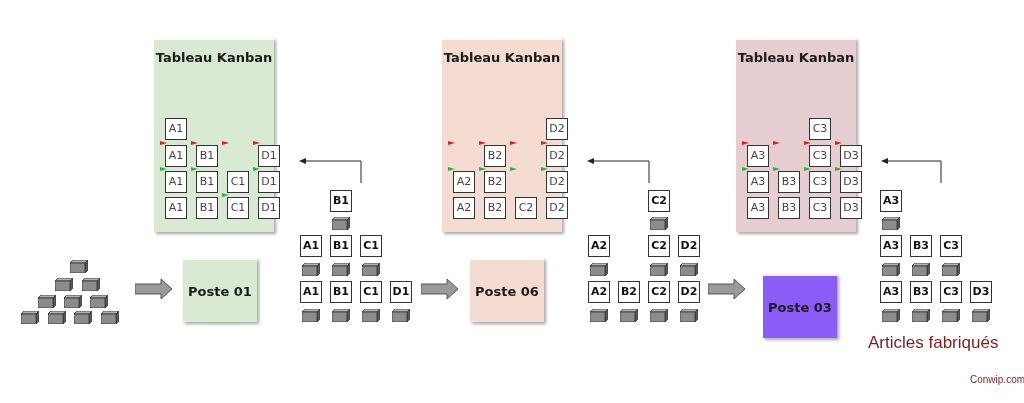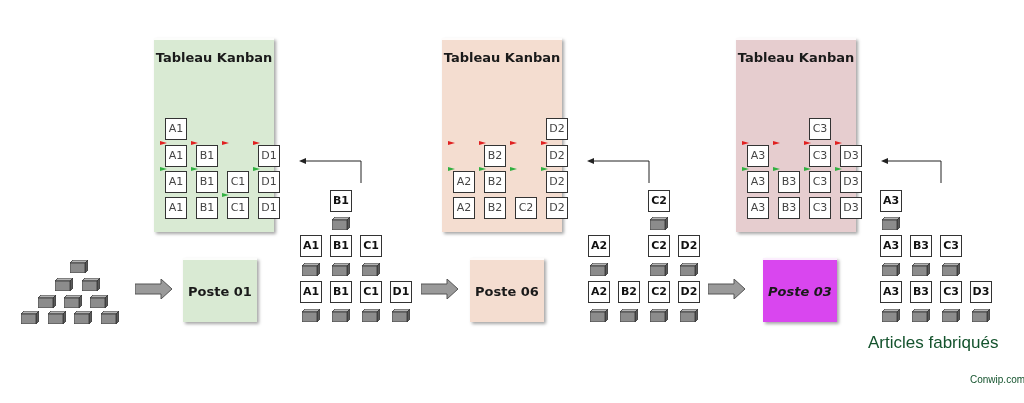--- a/index.html
+++ b/index.html
@@ -8,21 +8,21 @@
   .board-title { position:absolute; left:0; right:0; top:10px; text-align:center; font-weight:bold; font-size:13px; color:#1a1a1a; }
   .card { position:absolute; width:22px; height:22px; background:#fff; border:1px solid #333; box-sizing:border-box; font-size:11px; color:#444; text-align:center; line-height:20px; }
   .card.bold { font-weight:bold; color:#111; font-size:11px; }
   .flag { position:absolute; width:0; height:0; border-top:2px solid transparent; border-bottom:2px solid transparent; border-left:7px solid; }
   .flag.red { border-left-color:#e02020; }
   .flag.green { border-left-color:#30b040; }
   .brick { position:absolute; width:18px; height:13px; }
   .poste { position:absolute; width:74px; height:64px; box-shadow:2px 2px 3px rgba(0,0,0,0.35); border-top:2px solid rgba(255,255,255,0.9); box-sizing:border-box; display:flex; align-items:center; justify-content:center; font-weight:bold; font-size:13px; color:#1a1a1a; }
   .flow-arrow { position:absolute; width:38px; height:20px; }
   .ret-arrow { position:absolute; }
-  .caption { position:absolute; font-family:"Liberation Sans", sans-serif; color:#14532d; }
+  .caption { position:absolute; font-family:"Liberation Sans", sans-serif; color:#7f1d1d; }
 </style>
 </head>
 <body>
 
 <div id="diagram">
     <div class="board" style="left: 154px; background: rgb(217, 234, 211);">
       <div class="board-title">Tableau Kanban</div>
     </div>
     <div class="card" style="left: 165px; top: 197px;">A1</div>
     <div class="card" style="left: 165px; top: 171px;">A1</div>
@@ -83,21 +83,21 @@
     <div class="card" style="left: 809px; top: 118px;">C3</div>
     <div class="flag green" style="left: 804px; top: 167px;"></div>
     <div class="flag red" style="left: 804px; top: 141px;"></div>
     <div class="card" style="left: 840px; top: 197px;">D3</div>
     <div class="card" style="left: 840px; top: 171px;">D3</div>
     <div class="card" style="left: 840px; top: 145px;">D3</div>
     <div class="flag green" style="left: 835px; top: 167px;"></div>
     <div class="flag red" style="left: 835px; top: 141px;"></div>
     <div class="poste" style="left: 183px; top: 258px; background: rgb(217, 234, 211);">Poste 01</div>
     <div class="poste" style="left: 470px; top: 258px; background: rgb(244, 221, 208);">Poste 06</div>
-    <div class="poste" style="left: 763px; top: 258px; background: #d946ef; font-style: italic;">Poste 03</div>
+    <div class="poste" style="left: 763px; top: 274px; background: #8b5cf6;">Poste 03</div>
     <div class="flow-arrow" style="left: 135px; top: 279px;"><svg width="38" height="20" viewBox="0 0 38 20">
         <polygon points="0,5 26,5 26,0 37,10 26,20 26,15 0,15" fill="#9a9a9a" stroke="#555" stroke-width="1"></polygon>
       </svg></div>
     <div class="flow-arrow" style="left: 421px; top: 279px;"><svg width="38" height="20" viewBox="0 0 38 20">
         <polygon points="0,5 26,5 26,0 37,10 26,20 26,15 0,15" fill="#9a9a9a" stroke="#555" stroke-width="1"></polygon>
       </svg></div>
     <div class="flow-arrow" style="left: 708px; top: 279px;"><svg width="38" height="20" viewBox="0 0 38 20">
         <polygon points="0,5 26,5 26,0 37,10 26,20 26,15 0,15" fill="#9a9a9a" stroke="#555" stroke-width="1"></polygon>
       </svg></div>
     <div class="card bold" style="left: 300px; top: 281px;">A1</div>

